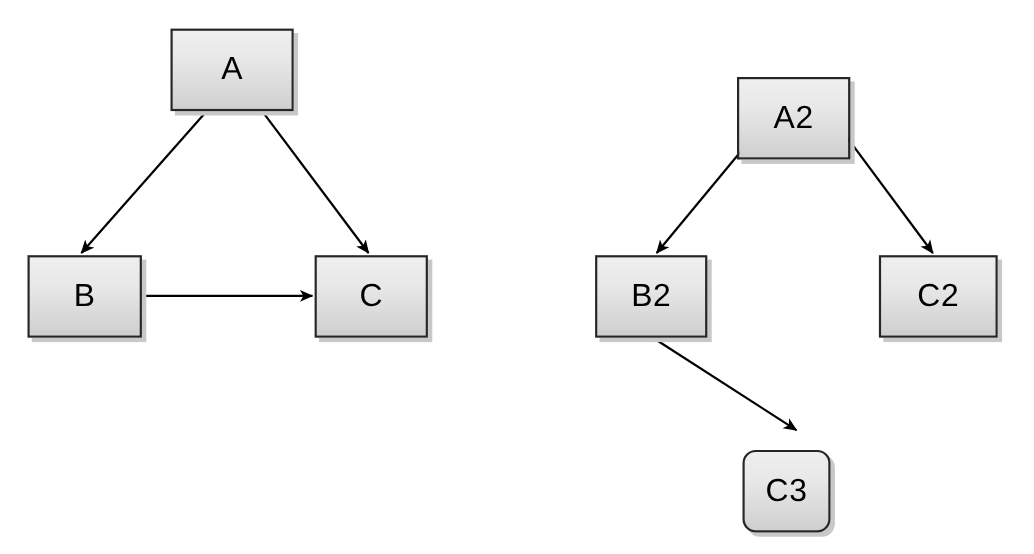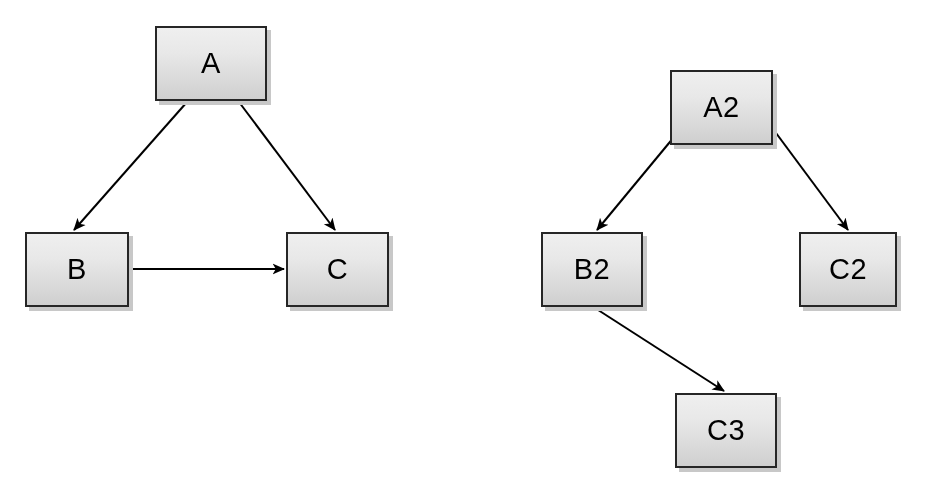--- a/index.html
+++ b/index.html
@@ -76,21 +76,21 @@
       </div>
       <div class="node" style="left: 286px; top: 232px; width: 103px; height: 75px;">
         <span class="node-label">C</span>
       </div>
       <div class="node" style="left: 670px; top: 26px; width: 103px; height: 75px; margin-top: 44px;">
         <span class="node-label">A2</span>
       </div>
       <div class="node" style="left: 541px; top: 232px; width: 102px; height: 75px;">
         <span class="node-label">B2</span>
       </div>
-      <div class="node" style="left: 799px; top: 232px; width: 98px; height: 75px;">
+      <div class="node" style="left: 799px; top: 232px; width: 108px; height: 75px;">
         <span class="node-label">C2</span>
       </div>
-      <div class="node" style="left: 675px; top: 393px; width: 102px; height: 75px;">
+      <div class="node" style="left: 675px; top: 409px; width: 80px; height: 75px; border-radius: 12px;">
         <span class="node-label">C3</span>
       </div>
     </div>
 
 </div>
 
 </body></html>

